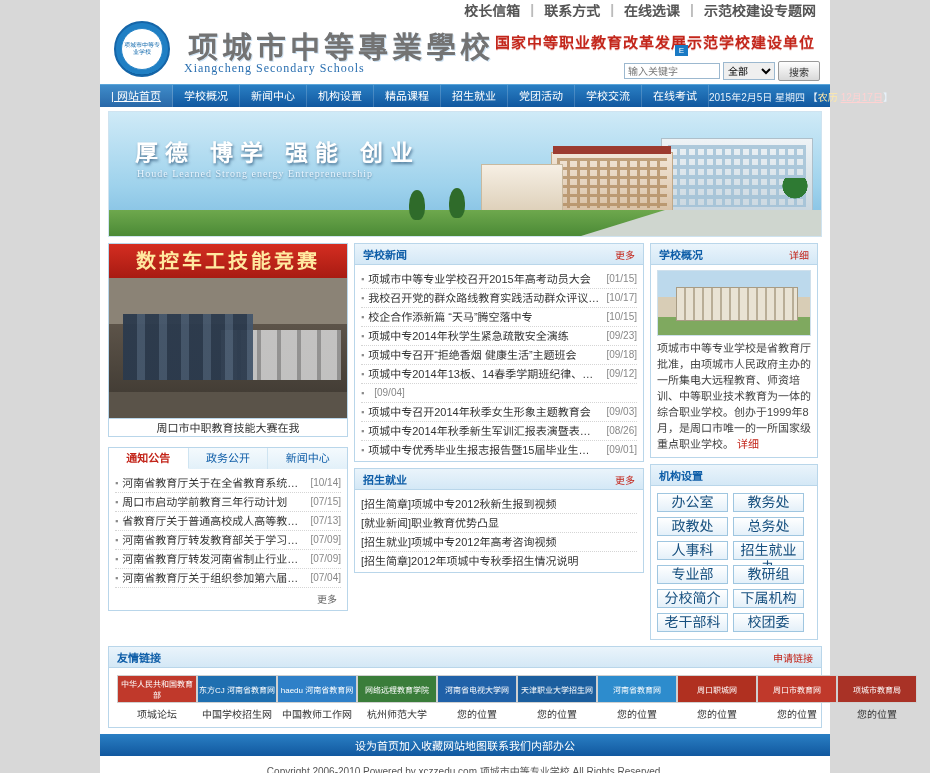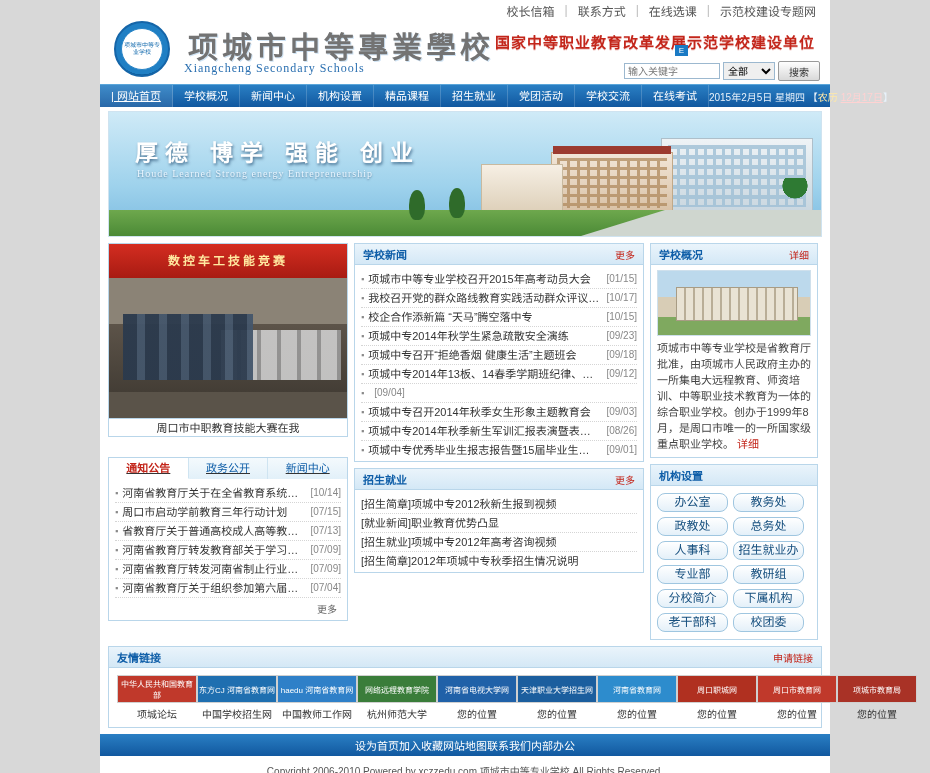--- a/index.html
+++ b/index.html
@@ -9,21 +9,21 @@
     font-family:"Liberation Sans","DejaVu Sans",sans-serif;
     font-size:12px;color:#333;
   }
   .page{
     position:absolute;left:100px;top:0;width:730px;min-height:773px;
     background:#fff;
   }
   
   .topbar{
     height:14px;background:#fff;display:flex;justify-content:flex-end;
-    align-items:center;gap:10px;padding:3px 14px 0 16px;font-size:12px;color:#555;
+    align-items:center;gap:10px;padding:3px 14px 0 16px;font-size:14px;color:#555;font-weight:bold;
   }
   .topbar span{cursor:pointer;}
   .topbar .sep{color:#bbb;}
   
   .header{
     position:relative;height:66px;background:#fff;
     border-bottom:1px solid #fff;
   }
   .logo{
     position:absolute;left:14px;top:4px;width:56px;height:56px;border-radius:50%;
@@ -129,33 +129,33 @@
   }
   .panel-h .more{margin-left:auto;font-size:10px;font-weight:normal;color:#c3261b;cursor:pointer;}
   
   .col-left{width:240px;}
   .photo{
     height:176px;border:1px solid #b9d6ea;box-sizing:border-box;background:#2b2b2b;position:relative;overflow:hidden;
   }
   .photo .redband{
     position:absolute;left:0;top:0;width:100%;height:34px;
     background:linear-gradient(#d42d21,#a81b12);color:#ffe9a0;
-    font-size:12px;font-weight:bold;letter-spacing:3px;text-align:center;line-height:34px;
+    font-size:20px;font-weight:bold;letter-spacing:3px;text-align:center;line-height:34px;
     font-family:"DejaVu Sans","Liberation Sans",sans-serif;
   }
   .photo .room{position:absolute;left:0;top:34px;right:0;bottom:0;background:linear-gradient(#6d6256,#3a352e);}
   .photo .wall{position:absolute;left:0;top:34px;width:100%;height:46px;background:#8b8376;}
   .photo .machines{position:absolute;right:6px;top:86px;width:120px;height:50px;background:repeating-linear-gradient(to right,#cfcfcf 0 16px,#9a9a9a 16px 20px);opacity:.9;}
   .photo .people{position:absolute;left:14px;top:70px;width:130px;height:66px;background:repeating-linear-gradient(to right,#2b3a4d 0 14px,#44566b 14px 22px);opacity:.95;}
   .photo .floor{position:absolute;left:0;right:0;bottom:0;height:26px;background:#5a5349;}
   .photo-cap{
     height:18px;line-height:18px;text-align:center;font-size:11px;color:#333;
     border:1px solid #b9d6ea;border-top:none;box-sizing:border-box;
   }
-  .tabs{display:flex;border:1px solid #b9d6ea;border-bottom:none;box-sizing:border-box;margin-top:20px;background:linear-gradient(#f4fafd,#e2f0f9);text-decoration:underline;}
+  .tabs{display:flex;border:1px solid #b9d6ea;border-bottom:none;box-sizing:border-box;margin-top:10px;background:linear-gradient(#f4fafd,#e2f0f9);}
   .tab{
     flex:1;text-align:center;line-height:20px;font-size:11px;color:#0f5ea8;cursor:pointer;
     border-right:1px solid #cfe4f1;
   }
   .tab:last-child{border-right:none;}
   .tab.active{background:#fff;font-weight:bold;color:#c3261b;border-bottom:1px solid #fff;}
   .list{border:1px solid #b9d6ea;border-top:none;box-sizing:border-box;padding:5px 6px 2px 6px;background:#fff;}
   .li{
     display:flex;align-items:center;font-size:11px;line-height:18px;color:#333;
     border-bottom:1px dotted #d5d5d5;
@@ -174,22 +174,22 @@
   .intro{padding:5px 6px;font-size:11px;line-height:16px;color:#444;}
   .intro .photo2{
     width:100%;height:66px;border:1px solid #cfe0ec;box-sizing:border-box;margin-bottom:4px;
     background:linear-gradient(#bcd9ec 0 40%,#d8cdb6 40% 72%,#7fa95f 72% 100%);position:relative;overflow:hidden;
   }
   .intro .photo2:after{content:"";position:absolute;left:18px;top:16px;width:120px;height:32px;
     background:repeating-linear-gradient(to right,#e9e3d4 0 7px,#b9ae97 7px 9px);border:1px solid #a89c84;}
   .intro .lnk{color:#c3261b;cursor:pointer;}
   .orgs{display:flex;flex-wrap:wrap;gap:5px;padding:7px 6px;}
   .org{
-    width:71px;height:19px;line-height:17px;text-align:center;font-size:12px;color:#17507f;
-    background:linear-gradient(#ffffff,#e4f0f9);border:1px solid #9fc6e0;border-radius:8px;
+    width:71px;height:19px;line-height:17px;text-align:center;font-size:14px;color:#17507f;
+    background:linear-gradient(#ffffff,#e4f0f9);border:1px solid #9fc6e0;border-radius:0;
     box-sizing:border-box;cursor:pointer;
   }
   
   .links{margin:6px 8px 0 8px;}
   .links .panel-h .apply{margin-left:auto;font-size:10px;font-weight:normal;color:#c3261b;cursor:pointer;}
   .links-body{display:flex;justify-content:space-between;padding:7px 8px 6px 8px;}
   .lk{width:82px;text-align:center;font-size:10px;color:#333;cursor:pointer;}
   .lk .img{
     width:80px;height:28px;border:1px solid #d0d0d0;box-sizing:border-box;margin-bottom:3px;
     display:flex;align-items:center;justify-content:center;font-size:8px;color:#fff;overflow:hidden;

